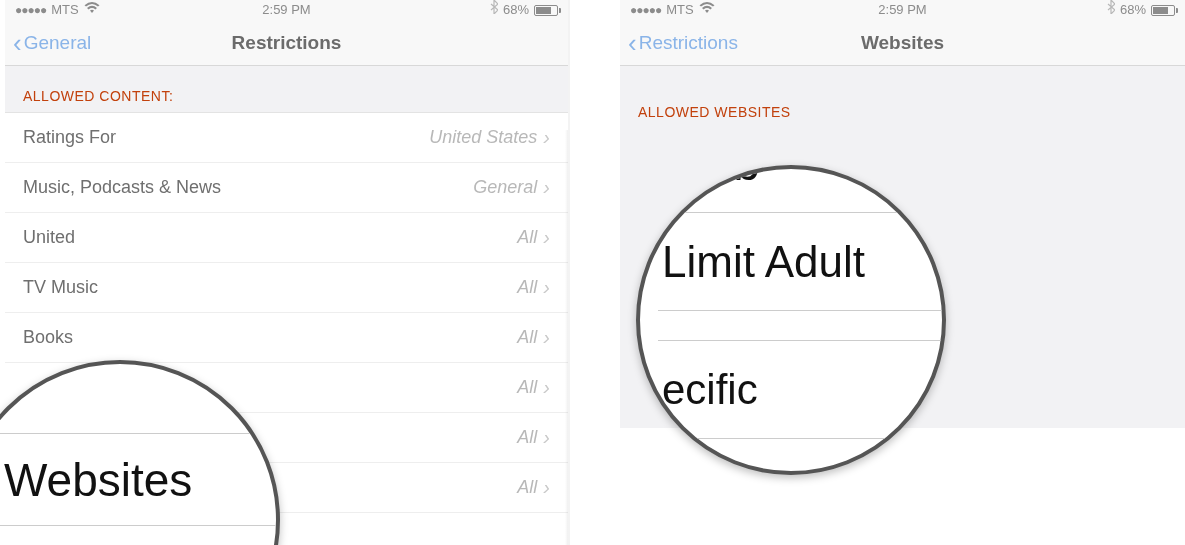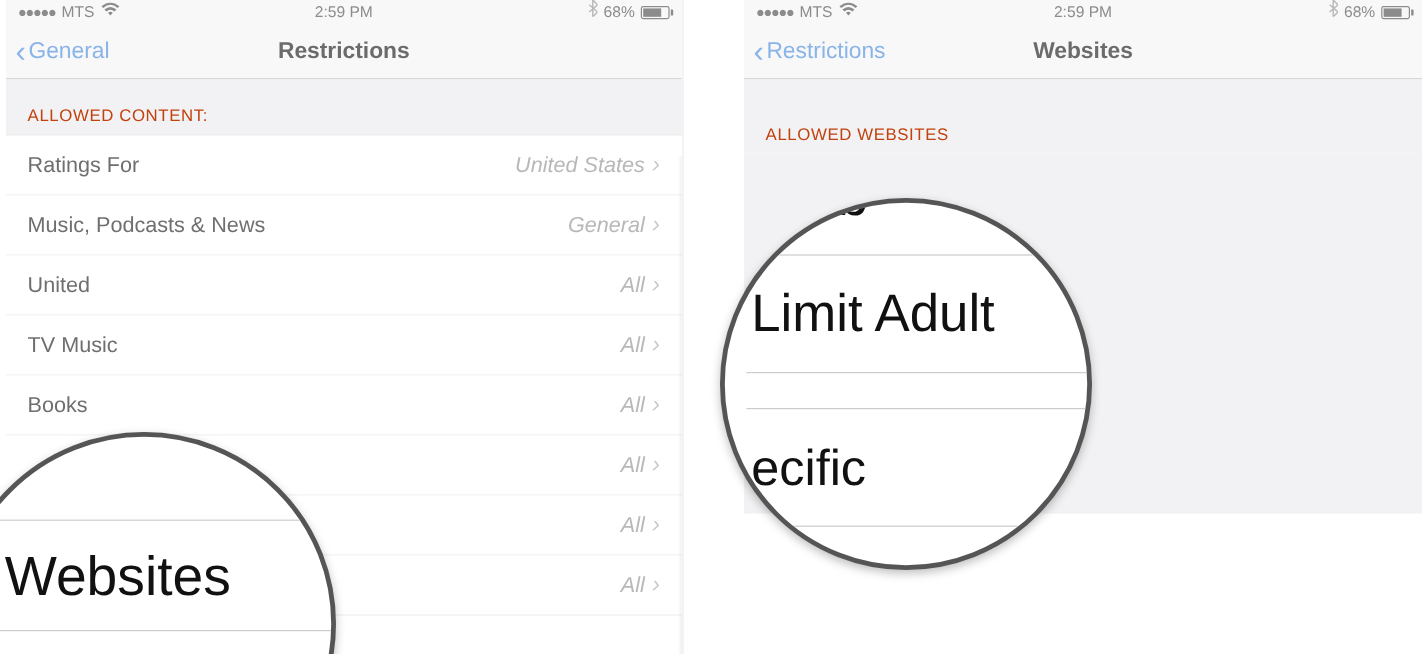--- a/index.html
+++ b/index.html
@@ -118,21 +118,21 @@
     background: #fff;
     overflow: hidden;
     box-shadow: 0 3px 8px rgba(0,0,0,0.25);
   }
   .mag-left {
     width: 320px; height: 320px;
     left: -40px; top: 360px;
   }
   .mag-right {
     width: 310px; height: 310px;
-    left: 600px; top: 165px;
+    left: 636px; top: 165px;
     z-index:5;
   }
   .mag-content {
     position: absolute;
     font-size: 44px;
     color: #111;
     width: 200%;
     font-weight: 400;
   }
   .mag-left .mag-content {

